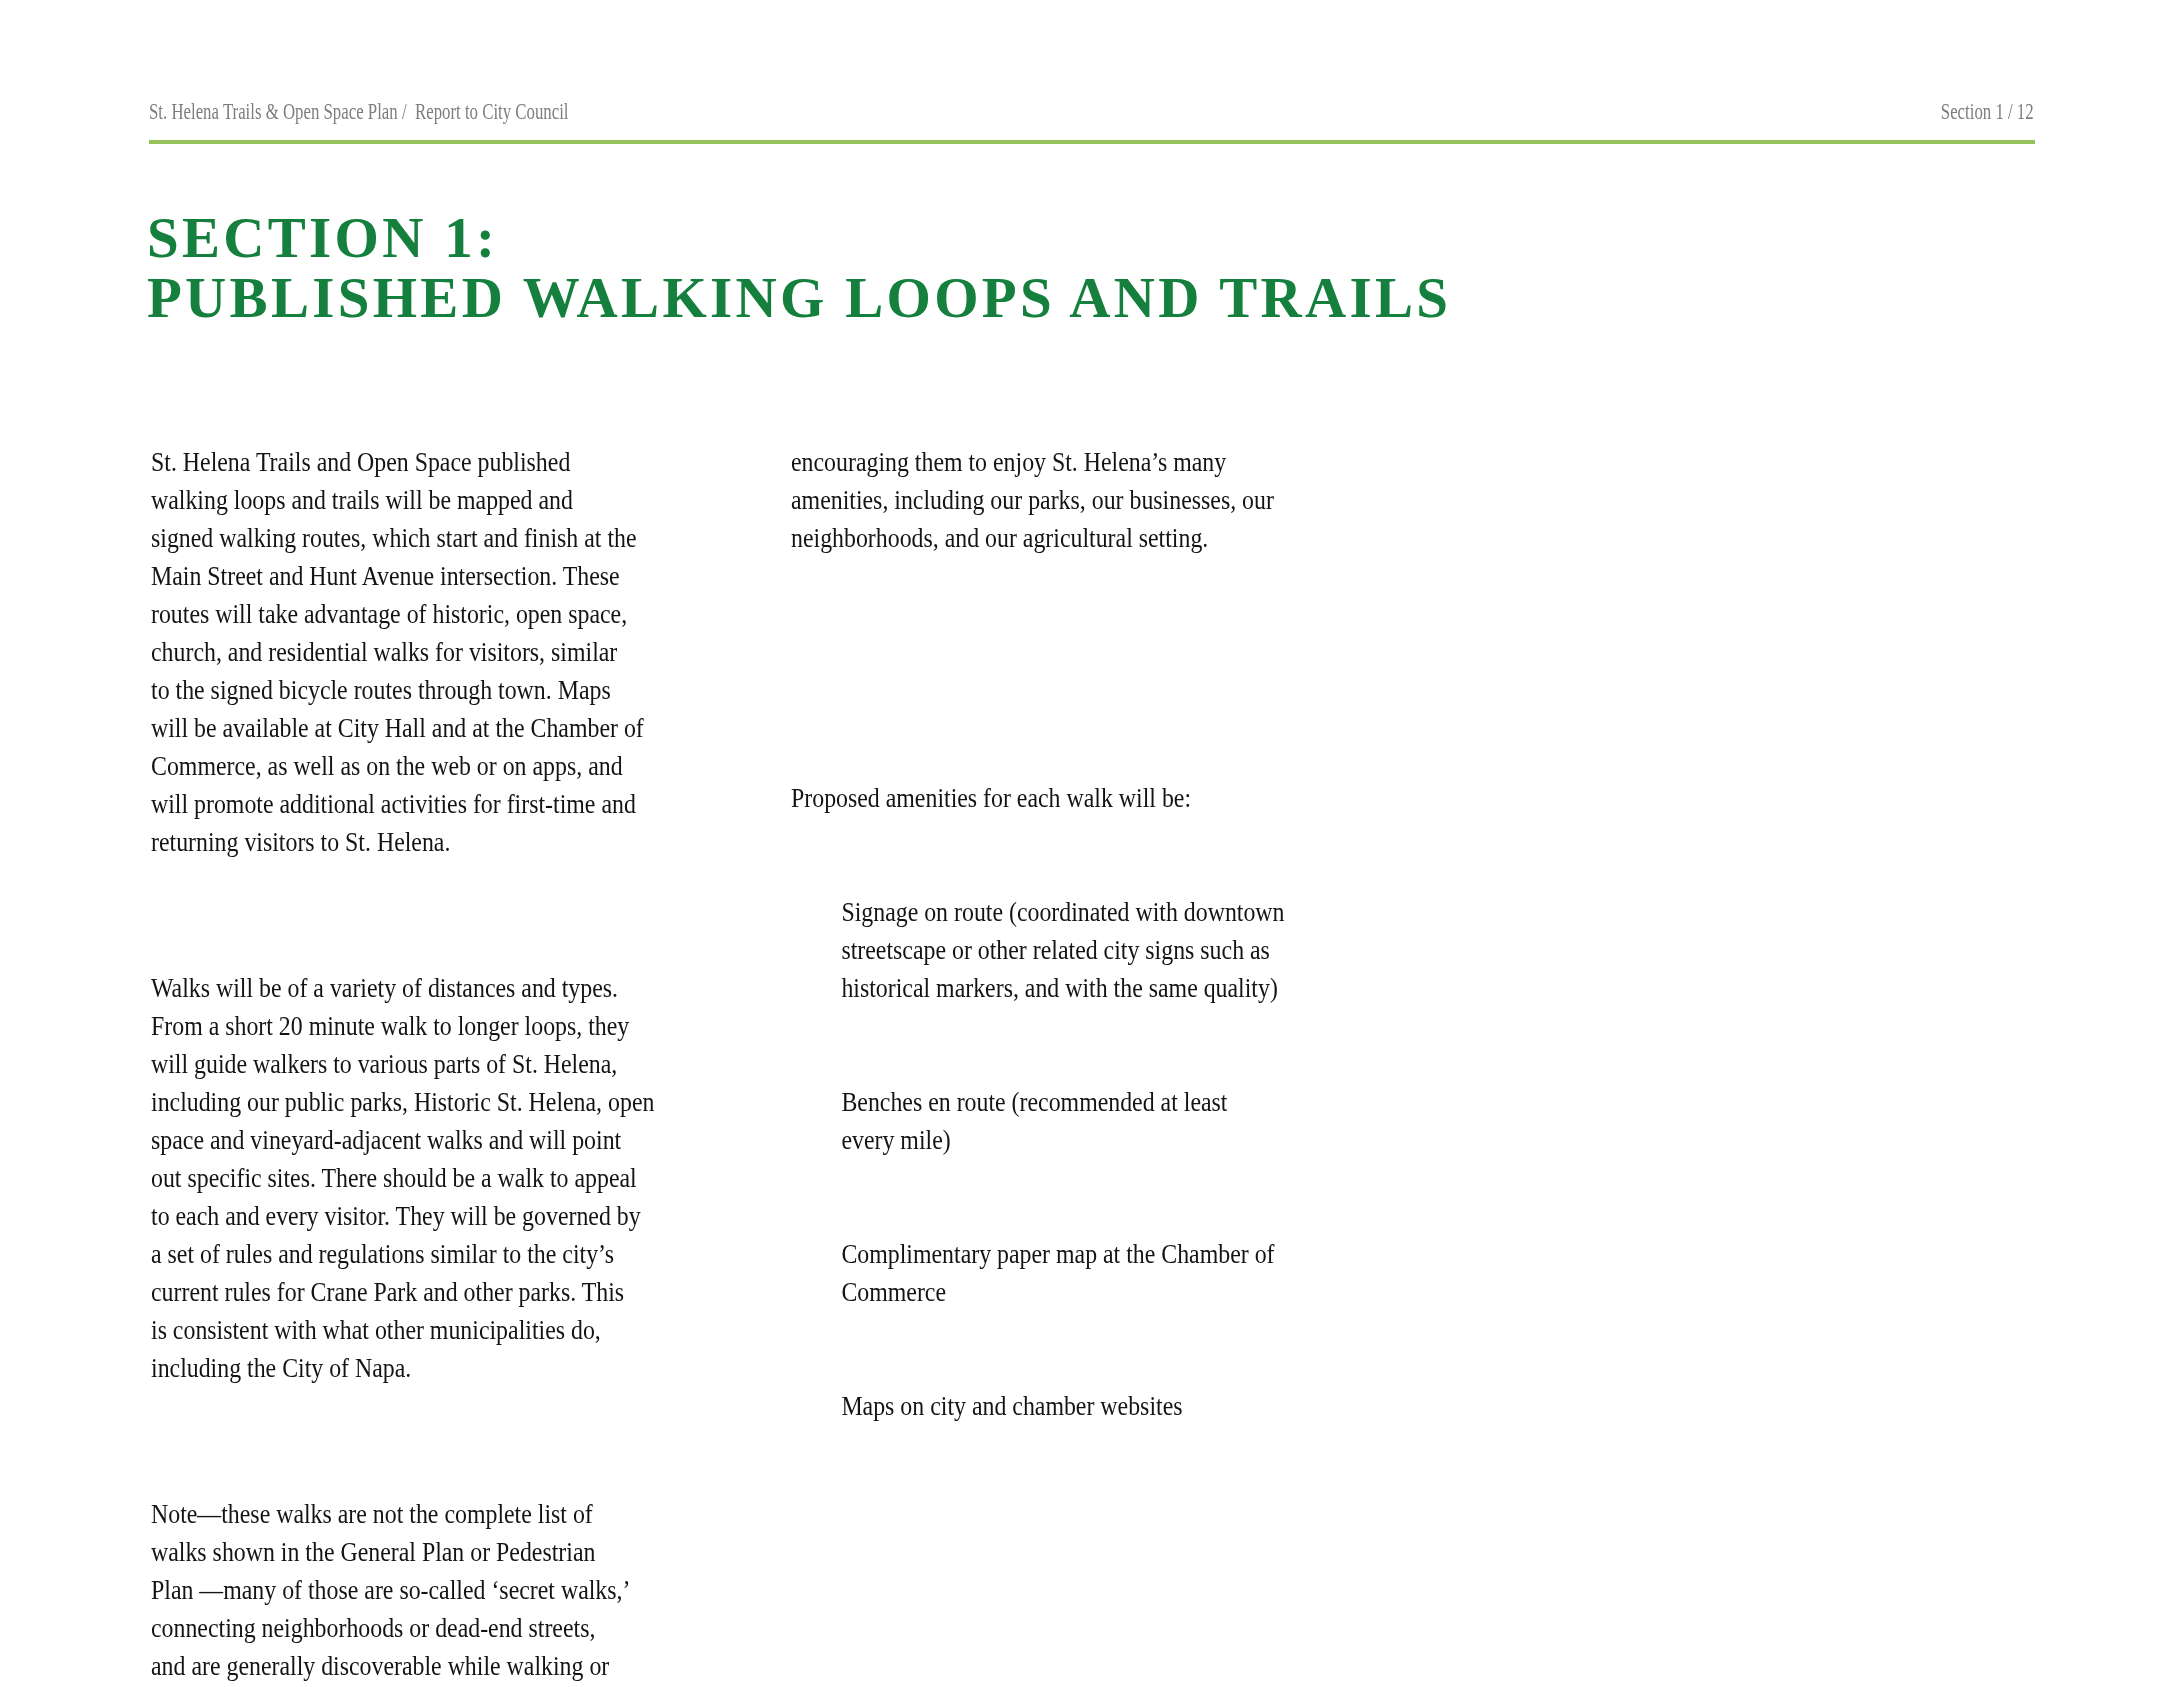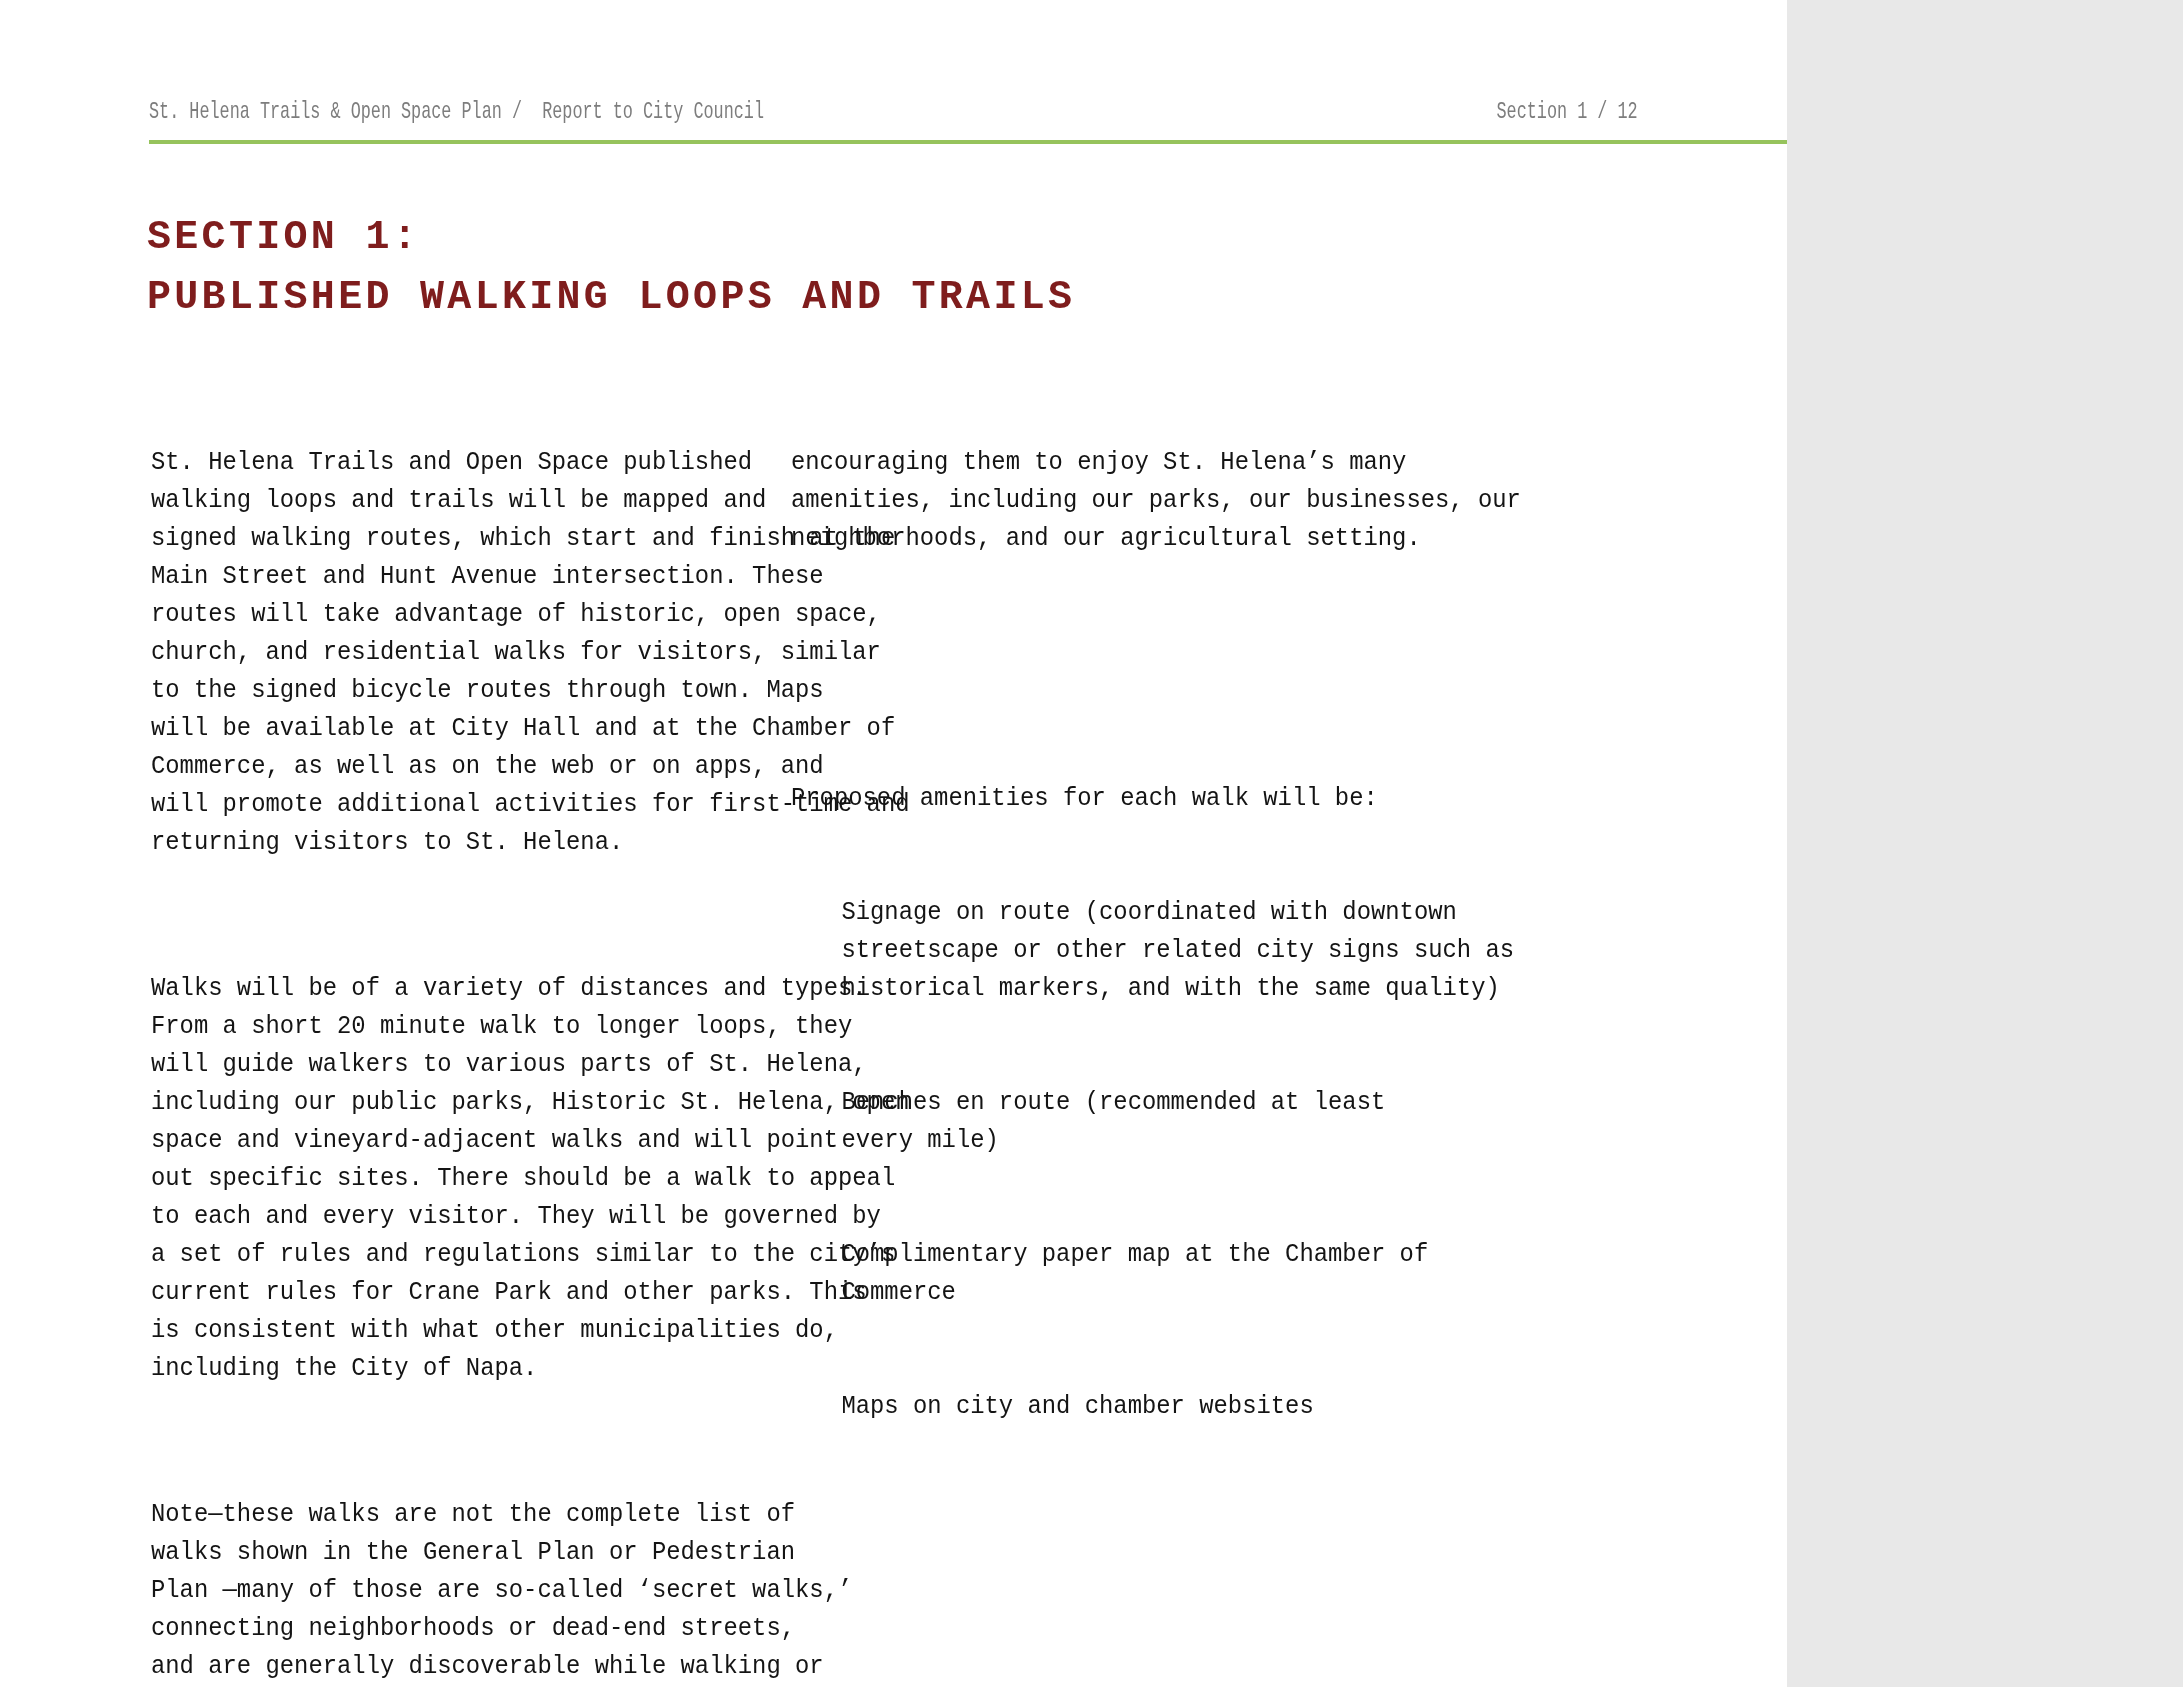--- a/index.html
+++ b/index.html
@@ -4,43 +4,43 @@
 <style>
   :root{
     --accent-rule:#96c35c;
     --green-text:#68a13b;
     --header-gray:#7d7d7d;
     --body-text:#141414;
   }
   html,body{margin:0;padding:0;background:#e8e8e8;}
   .page{
     position:relative;
-    width:1787px;height:1687px;
+    width:2183px;height:1687px;
     background:#ffffff;
-    font-family:Liberation Mono, monospace;
+    font-family:Liberation Serif, serif;
     overflow:hidden;
   }
   .hdr{
     position:absolute;top:97px;
     font-size:24px;line-height:29px;
     color:var(--header-gray);
     white-space:pre;
   }
   .hdr-left{left:149px;transform:scaleX(0.70);transform-origin:0 0;}
   .hdr-right{right:149px;text-align:right;transform:scaleX(0.70);transform-origin:100% 0;}
   .rule{
     position:absolute;left:149px;top:140px;
     width:1886px;height:4px;
     background:var(--accent-rule);
   }
   .heading{
     position:absolute;left:147px;top:208px;
-    font-size:40px;line-height:60px;
+    font-size:57px;line-height:60px;
     font-weight:bold;letter-spacing:3.3px;
-    color:#7f1d1d;white-space:pre;
+    color:#15803d;white-space:pre;
   }
   .col{
     position:absolute;top:367px;
     font-size:26.5px;line-height:38px;
     color:var(--body-text);
     transform:scaleX(0.9);transform-origin:0 0;
     white-space:pre;
   }
   .col-left{left:151px;width:688px;}
   .col-right{left:791px;width:688px;}

